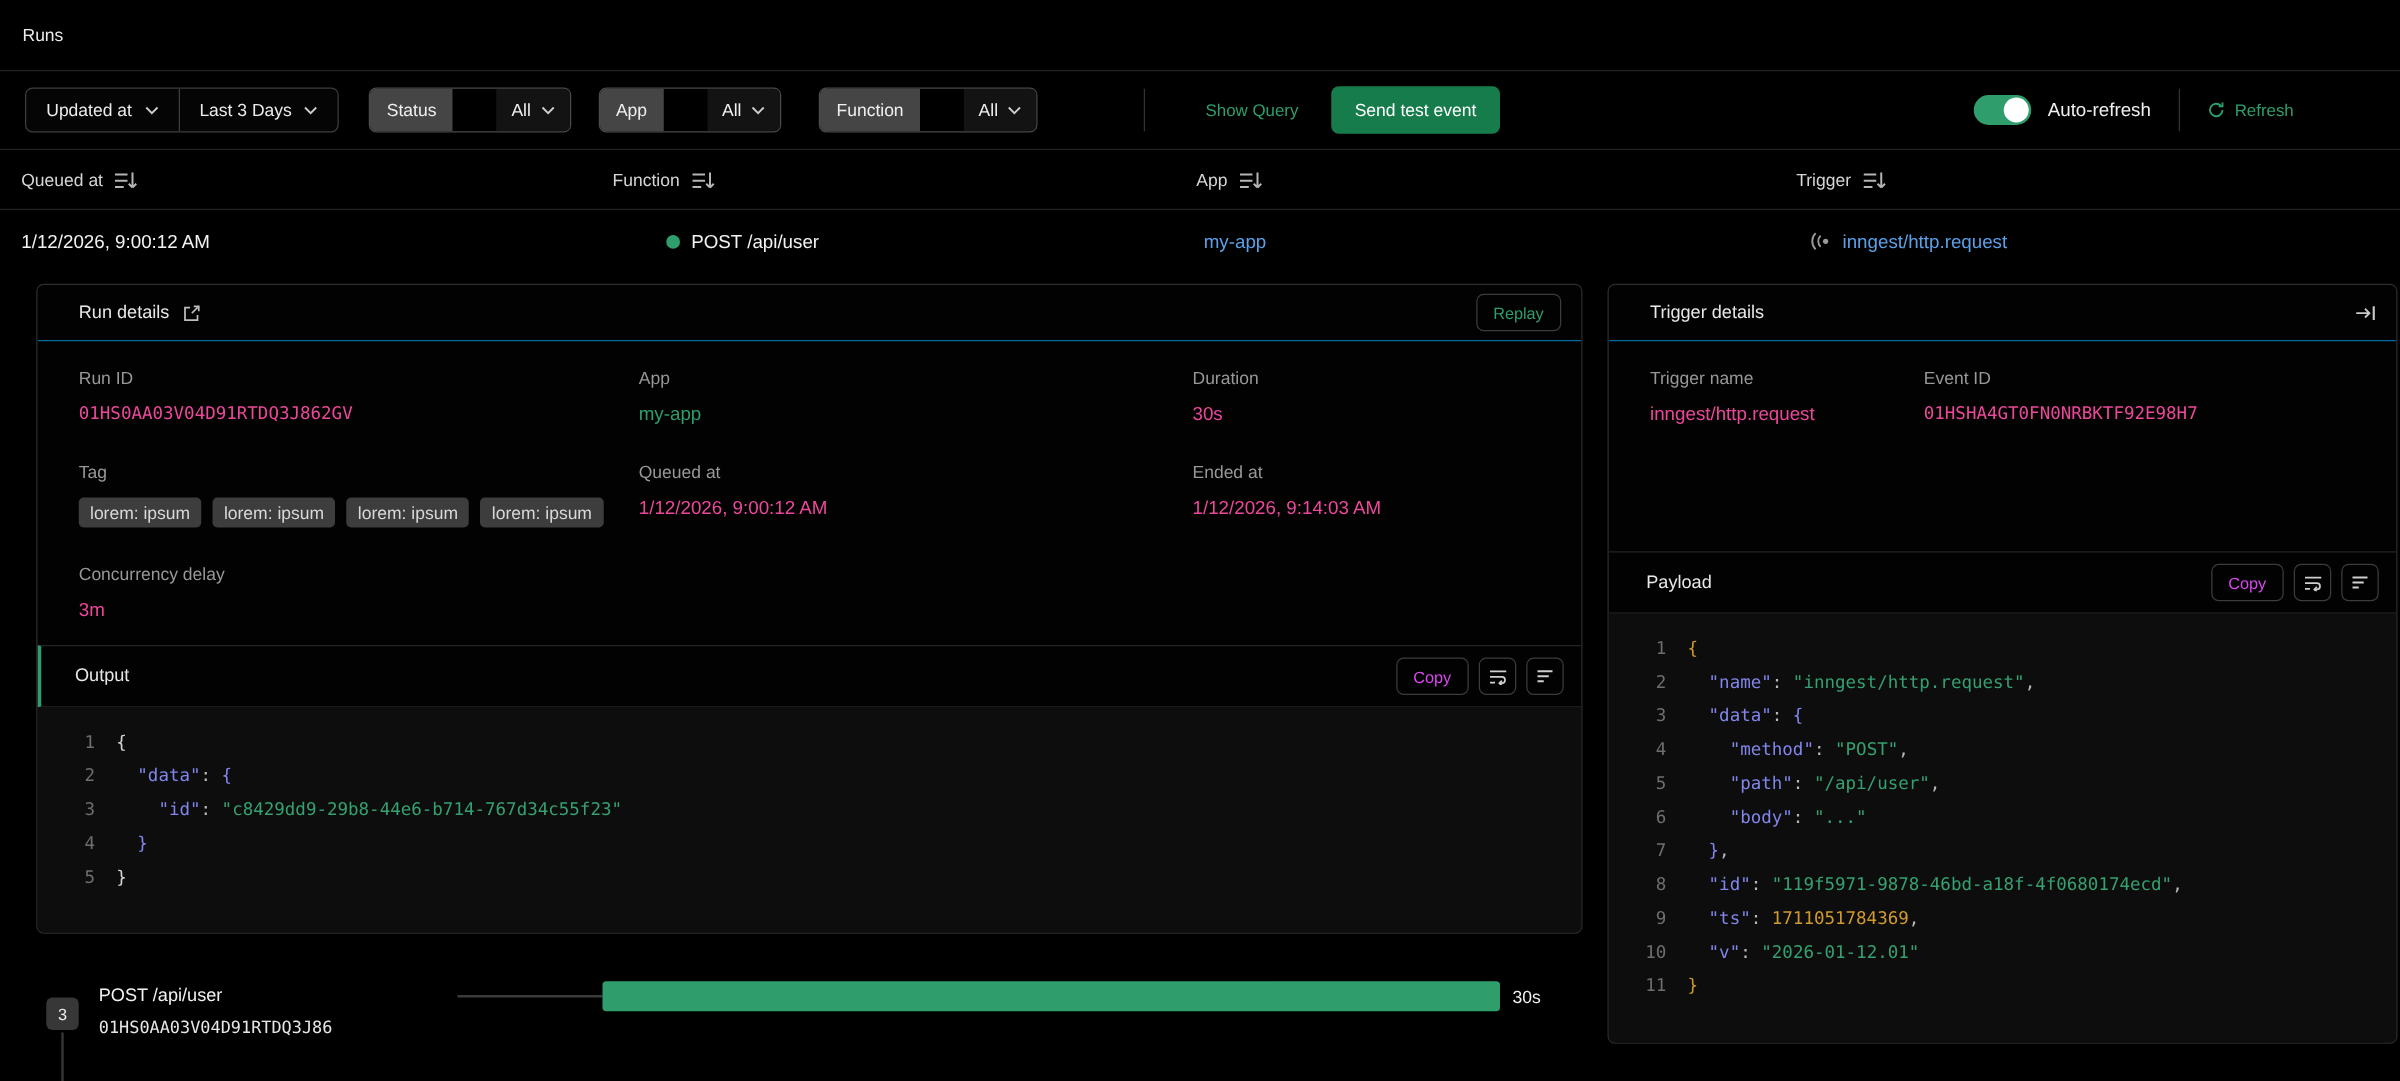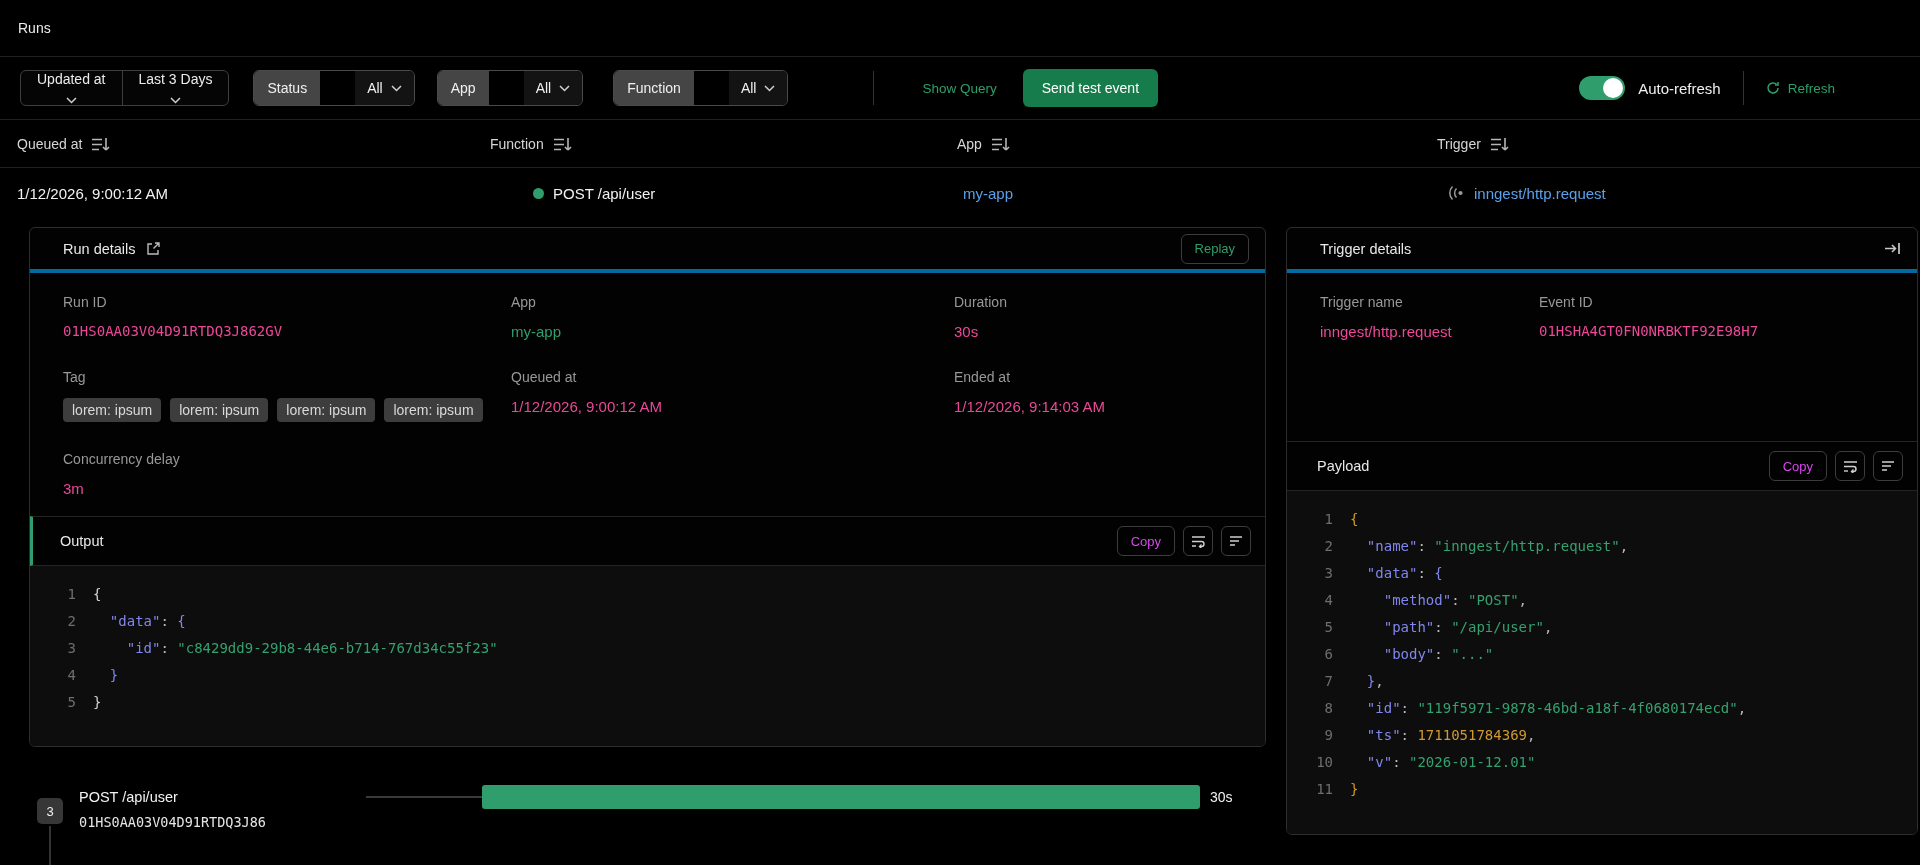--- a/index.html
+++ b/index.html
@@ -11,21 +11,21 @@
   
   #topbar { left:0; top:0; width:1920px; height:57px; display:flex; align-items:center;
     padding-left:18px; border-bottom:1px solid #202020; font-size:14px; color:#ececec; }
   #filterbar { left:0; top:57px; width:1920px; height:63px; display:flex; align-items:center;
     padding-left:20px; border-bottom:1px solid #202020; }
 
   .grp { display:flex; align-items:stretch; height:36px; border:1px solid #3e3e3e;
     border-radius:6px; overflow:hidden; background:#050505; }
   .grp-btn { display:flex; align-items:center; gap:10px; padding:0 16px; font-size:14px;
     color:#ececec; cursor:pointer; background:transparent; border:none;
-    font-family:"Liberation Sans",sans-serif;flex-direction:column; }
+    font-family:"Liberation Sans",sans-serif; }
   .grp-sep { width:1px; background:#3e3e3e; }
 
   .pill { display:flex; align-items:stretch; height:36px; border:1px solid #4a4a4a;
     border-radius:6px; overflow:hidden;gap:35px; }
   .pill-label { display:flex; align-items:center; padding:0 13px; background:#454545;
     color:#f0f0f0; font-size:14px; }
   .pill-value { display:flex; align-items:center; gap:8px; padding:0 12px; background:#131313;
     color:#f0f0f0; font-size:14px; cursor:pointer; }
 
   .vdivider { width:1px; height:34px; background:#333; }
@@ -49,21 +49,21 @@
     font-size:15px; color:#f2f2f2; }
   .dot { width:11px; height:11px; border-radius:50%; background:#2f9e6c; }
   .link-blue { color:#5ba0e8; cursor:pointer; }
 
   
   .panel { position:absolute; background:#020202; border:1px solid #2d2d2d; border-radius:6px;
     overflow:hidden; }
   #run-panel { left:29px; top:227px; width:1237px; height:520px; }
   #trigger-panel { left:1286px; top:227px; width:632px; height:608px; }
   .panel-header { height:45px; display:flex; align-items:center; padding:0 16px 0 33px;
-    border-bottom:4px solid #0369a1; font-size:14.5px; color:#e8e8e8; }
+    border-bottom:1px solid #0369a1; font-size:14.5px; color:#e8e8e8; }
   .panel-title-wrap { display:flex; align-items:center; gap:10px; }
 
   .btn-outline { height:30px; padding:0 13px; border:1px solid #3c3c3c; border-radius:6px;
     background:transparent; color:#2f9e6c; font-size:13px; cursor:pointer;
     font-family:"Liberation Sans",sans-serif; }
   .btn-copy { color:#d946ef; }
   .iconbtn { width:30px; height:30px; border:1px solid #3c3c3c; border-radius:6px;
     background:transparent; display:flex; align-items:center; justify-content:center;
     cursor:pointer; }
 

